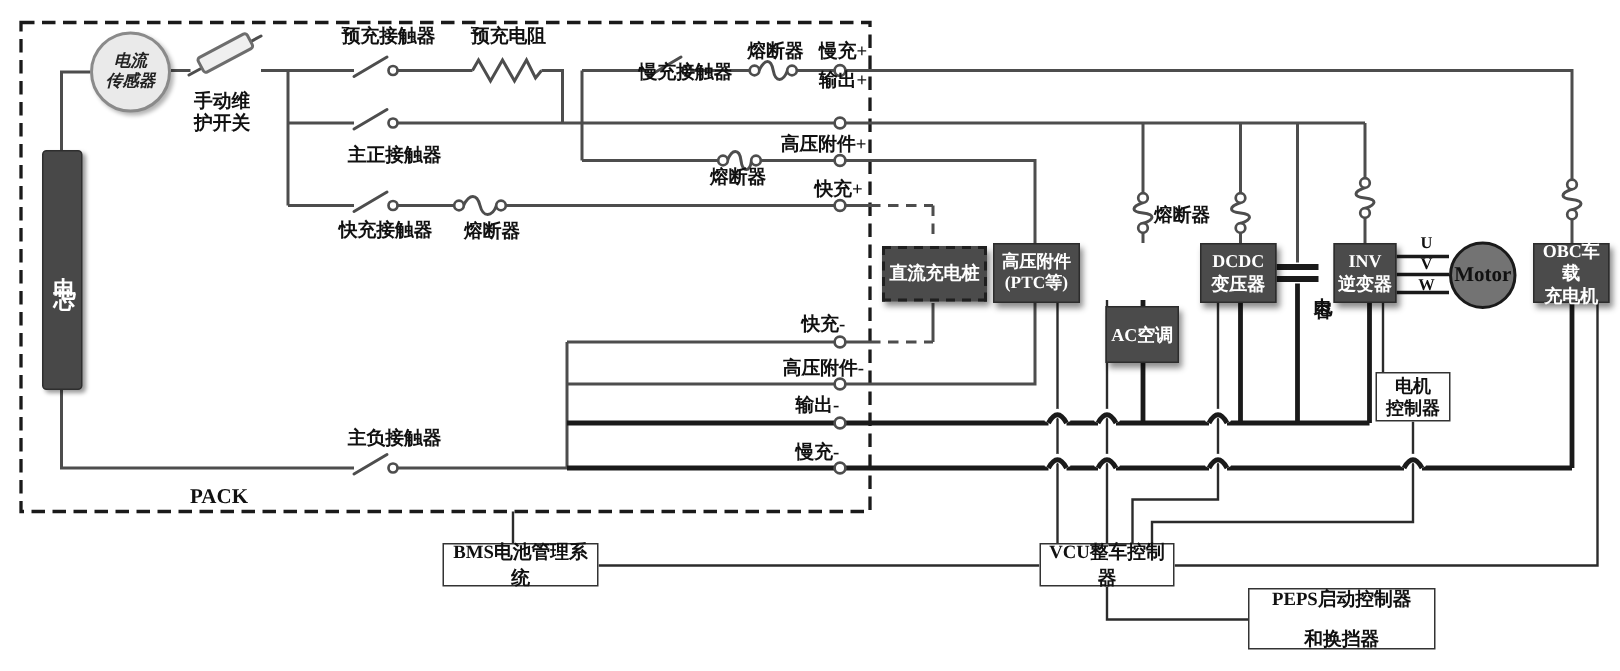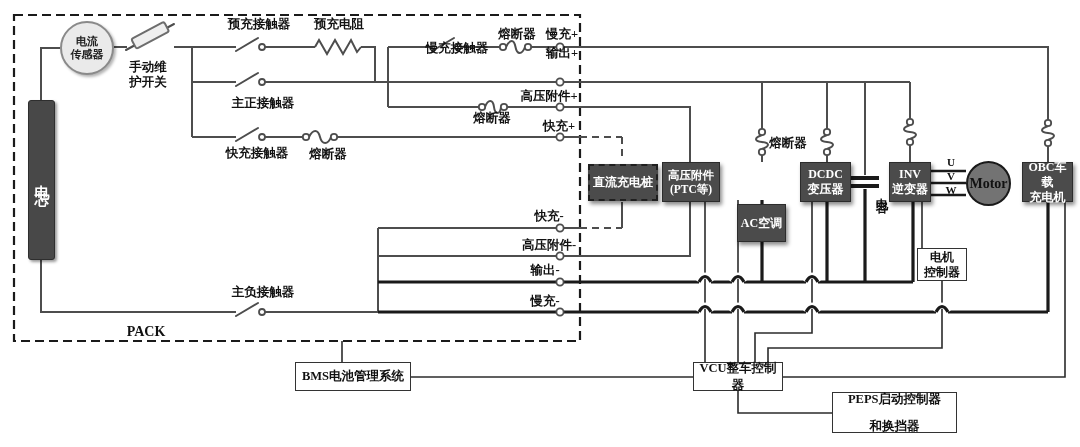--- a/index.html
+++ b/index.html
@@ -32,21 +32,21 @@
   .whitebox{position:absolute;background:#fff;border:1.7px solid #333;color:#111;
        display:flex;flex-direction:column;align-items:center;justify-content:center;
        font-weight:bold;font-size:12.5px;line-height:1.3;text-align:center;box-sizing:border-box;}
   .battery{position:absolute;left:28px;top:100px;width:25px;height:158px;background:#484848;
        border:1px solid #2e2e2e;border-radius:3px;box-shadow:2px 2px 3px rgba(0,0,0,.4);
        color:#fff;display:flex;align-items:center;justify-content:center;
        writing-mode:vertical-rl;text-orientation:upright;font-weight:bold;font-size:15px;letter-spacing:7px;}
   .sensor{position:absolute;left:60px;top:21px;width:54px;height:54px;border-radius:50%;
        background:#eaeaea;border:2.5px solid #8a8a8a;box-shadow:2px 2px 3px rgba(0,0,0,.3);
        display:flex;flex-direction:column;align-items:center;justify-content:center;
-       font-size:11px;font-weight:bold;color:#222;line-height:1.15;box-sizing:border-box;text-align:center;}
+       font-size:11px;font-weight:bold;color:#222;line-height:1.15;box-sizing:border-box;text-align:center;font-style:italic;}
   .motor{position:absolute;left:966px;top:161px;width:45px;height:45px;border-radius:50%;
        background:#737373;border:2.6px solid #1a1a1a;display:flex;align-items:center;justify-content:center;
        font-weight:bold;font-size:14px;color:#111;box-sizing:border-box;}
   .vtext{position:absolute;writing-mode:vertical-rl;text-orientation:upright;
        font-weight:bold;font-size:12.5px;color:var(--label);letter-spacing:2px;}
   .phase{position:absolute;font-weight:bold;font-size:11px;color:#111;transform:translateX(-50%);}
 </style>
 </head>
 <body>
 
@@ -266,21 +266,21 @@
     <span>Motor</span>
   </div>
   <div class="phase" style="left:951px;top:156px;">U</div>
   <div class="phase" style="left:951px;top:170px;">V</div>
   <div class="phase" style="left:951px;top:184px;">W</div>
 
   <div class="whitebox" style="left:917px;top:248px;width:50px;height:33px;font-size:12px;line-height:1.2;">
     <div>电机</div>
     <div>控制器</div>
   </div>
-  <div class="whitebox" style="left:295px;top:362px;width:116px;height:29px;">
+  <div class="whitebox" style="left:295px;top:362px;width:104px;height:29px;">
     <div>BMS电池管理系统</div>
   </div>
   <div class="whitebox" style="left:693px;top:362px;width:90px;height:29px;">
     <div>VCU整车控制器</div>
   </div>
   <div class="whitebox" style="left:832px;top:392px;width:125px;height:41px;gap:11px;">
     <div>PEPS启动控制器</div>
     <div>和换挡器</div>
   </div>
 

